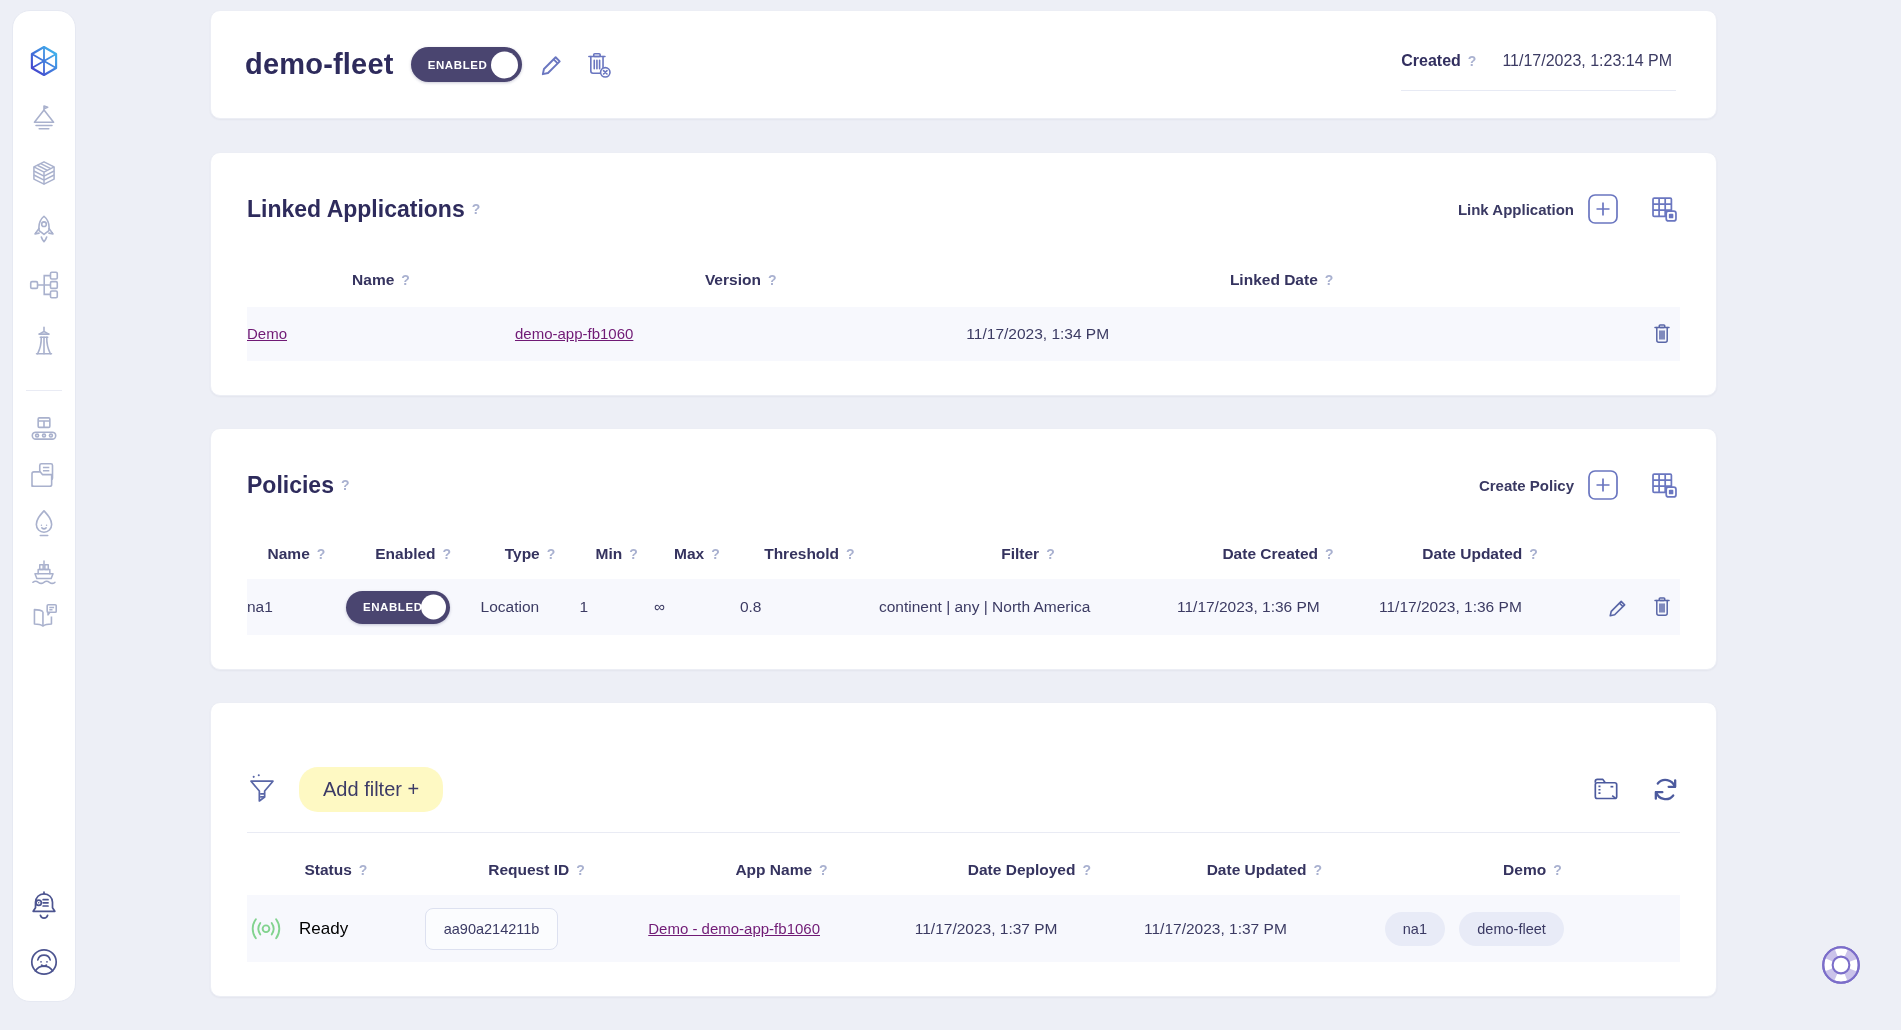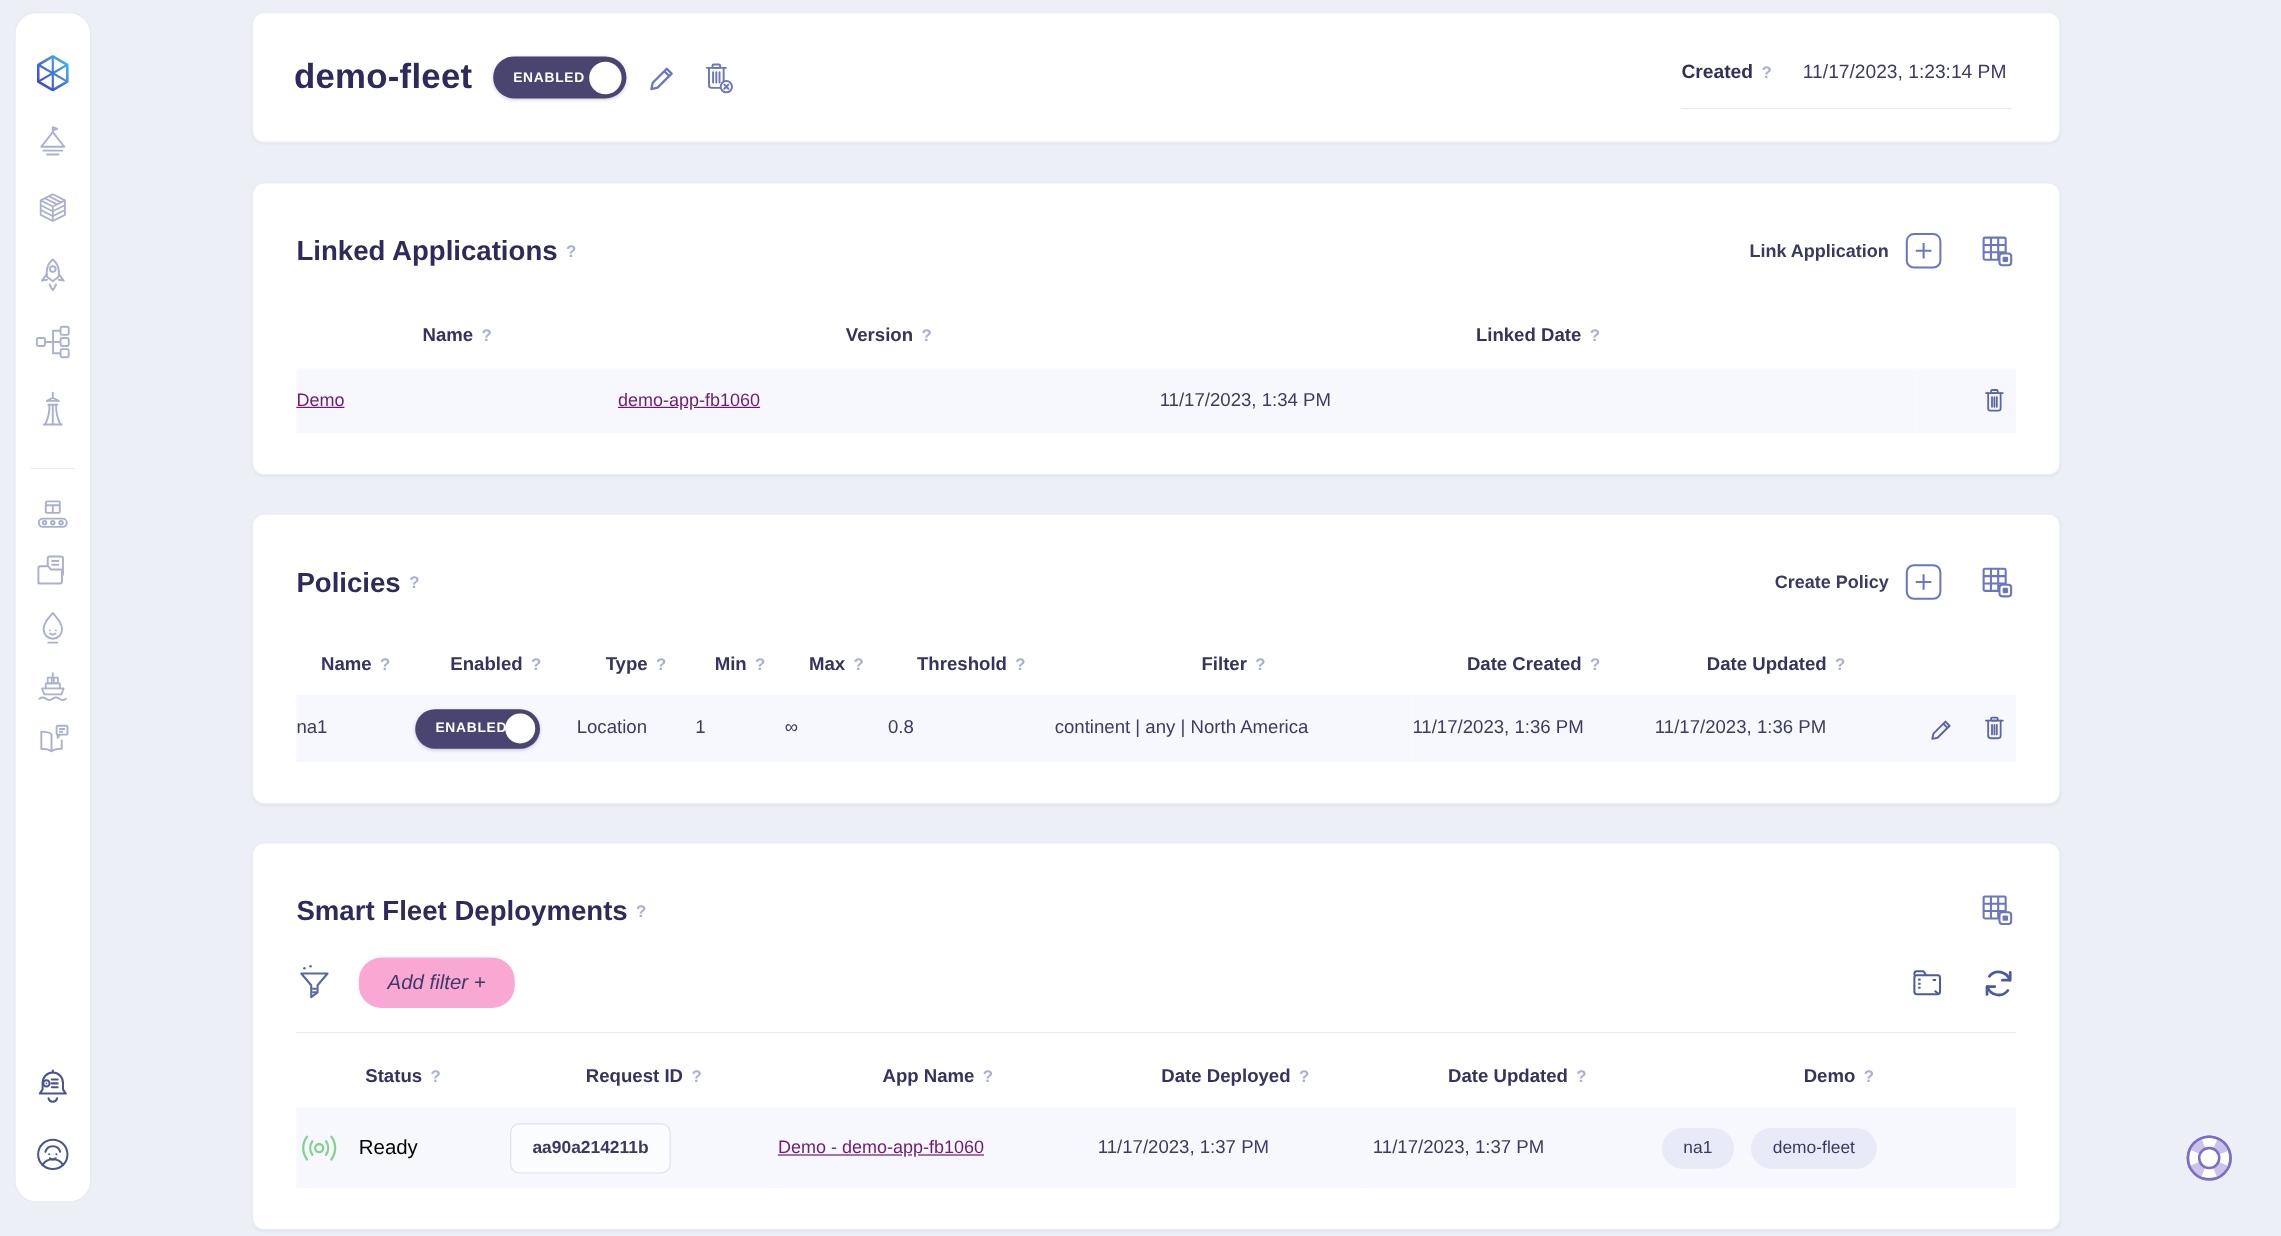--- a/index.html
+++ b/index.html
@@ -80,31 +80,31 @@
   .la-table tbody td{height:54px;}
   .po-table tbody td{height:56px;}
   .dep-table tbody td{height:67px;}
   a.pink-link{color:#701a75;text-decoration:underline;font-size:15px;cursor:pointer;}
   td.actions{text-align:right;padding-right:6px;white-space:nowrap;}
   td.actions .icon-btn{display:inline-flex;vertical-align:middle;color:#5966a7;margin-left:16px;}
   
   .filter-row{display:flex;align-items:center;margin-top:24px;padding-bottom:20px;border-bottom:1px solid #e9ebf4;}
   .funnel-btn{width:30px;height:32px;color:#5966a7;}
   .add-filter{
-    margin-left:22px;background:#f9a8d4;border:none;border-radius:19px;
-    padding:11px 24px;font-size:17px;color:#3c3b66;cursor:pointer;font-family:inherit;font-style:italic;
+    margin-left:22px;background:#fef9c3;border:none;border-radius:19px;
+    padding:11px 24px;font-size:20px;color:#3c3b66;cursor:pointer;font-family:inherit;
   }
   .filter-actions{margin-left:auto;display:flex;align-items:center;gap:30px;color:#4c5a9e;}
   .filter-actions .icon-btn{color:#4c5a9e;}
   .status-cell{display:flex;align-items:center;gap:14px;}
   .signal{width:38px;height:27px;color:#82d38f;}
   .ready-text{color:#000000;font-size:17px;}
   .req-box{
     display:inline-block;border:1px solid #dde1f0;background:#fbfcfe;border-radius:8px;
-    padding:12px 18px;font-weight:bold;font-size:14.5px;color:#3a3963;cursor:pointer;
+    padding:12px 18px;font-weight:normal;font-size:14.5px;color:#3a3963;cursor:pointer;
   }
   .tag{
     display:inline-block;background:#e8ebf7;border-radius:17px;
     padding:9px 18px;font-size:14.5px;color:#3a3963;margin-right:10px;white-space:nowrap;
   }
   
   .help-float{position:absolute;right:37px;bottom:42px;width:46px;height:46px;cursor:pointer;}
 </style>
 </head>
 <body>
@@ -402,34 +402,20 @@
                 <path d="M10 9v8M12 9v8M14 9v8"></path>
               </svg>
             </button>
           </td>
         </tr>
       </tbody>
     </table>
   </section>
 
   <section class="card section-card">
-    <div class="card-head">
-      <h2 class="sec-title">Smart Fleet Deployments</h2>
-      <span class="help"></span>
-      <div class="head-actions">
-        <button class="icon-btn grid-btn">
-          <svg viewBox="0 0 27 27" fill="none" stroke="currentColor" stroke-width="1.5">
-            <rect x="3.5" y="3.5" width="16" height="16" rx="1"></rect>
-            <path d="M3.5 8.8h16M3.5 14.1h16M8.8 3.5v16M14.1 3.5v16"></path>
-            <rect x="15" y="15" width="8.5" height="8.5" rx="2" fill="#fff"></rect>
-            <rect x="17.3" y="17.3" width="3.9" height="3.9" rx=".8" fill="currentColor" stroke="none"></rect>
-          </svg>
-        </button>
-      </div>
-    </div>
     <div class="filter-row">
       <button class="icon-btn funnel-btn">
         <svg viewBox="0 0 26 30" fill="none" stroke="currentColor" stroke-width="1.5" stroke-linejoin="round">
           <circle cx="5.8" cy="4.2" r=".9" fill="currentColor" stroke="none"></circle>
           <circle cx="10.2" cy="2.8" r=".9" fill="currentColor" stroke="none"></circle>
           <path d="M3.5 8h19l-7.2 8.5v5.2l-4.6 3.4v-8.6L3.5 8Z"></path>
           <path d="M11.4 19h3.4M11.4 21.6h3.4"></path>
         </svg>
       </button>
       <button class="add-filter">Add filter +</button>

